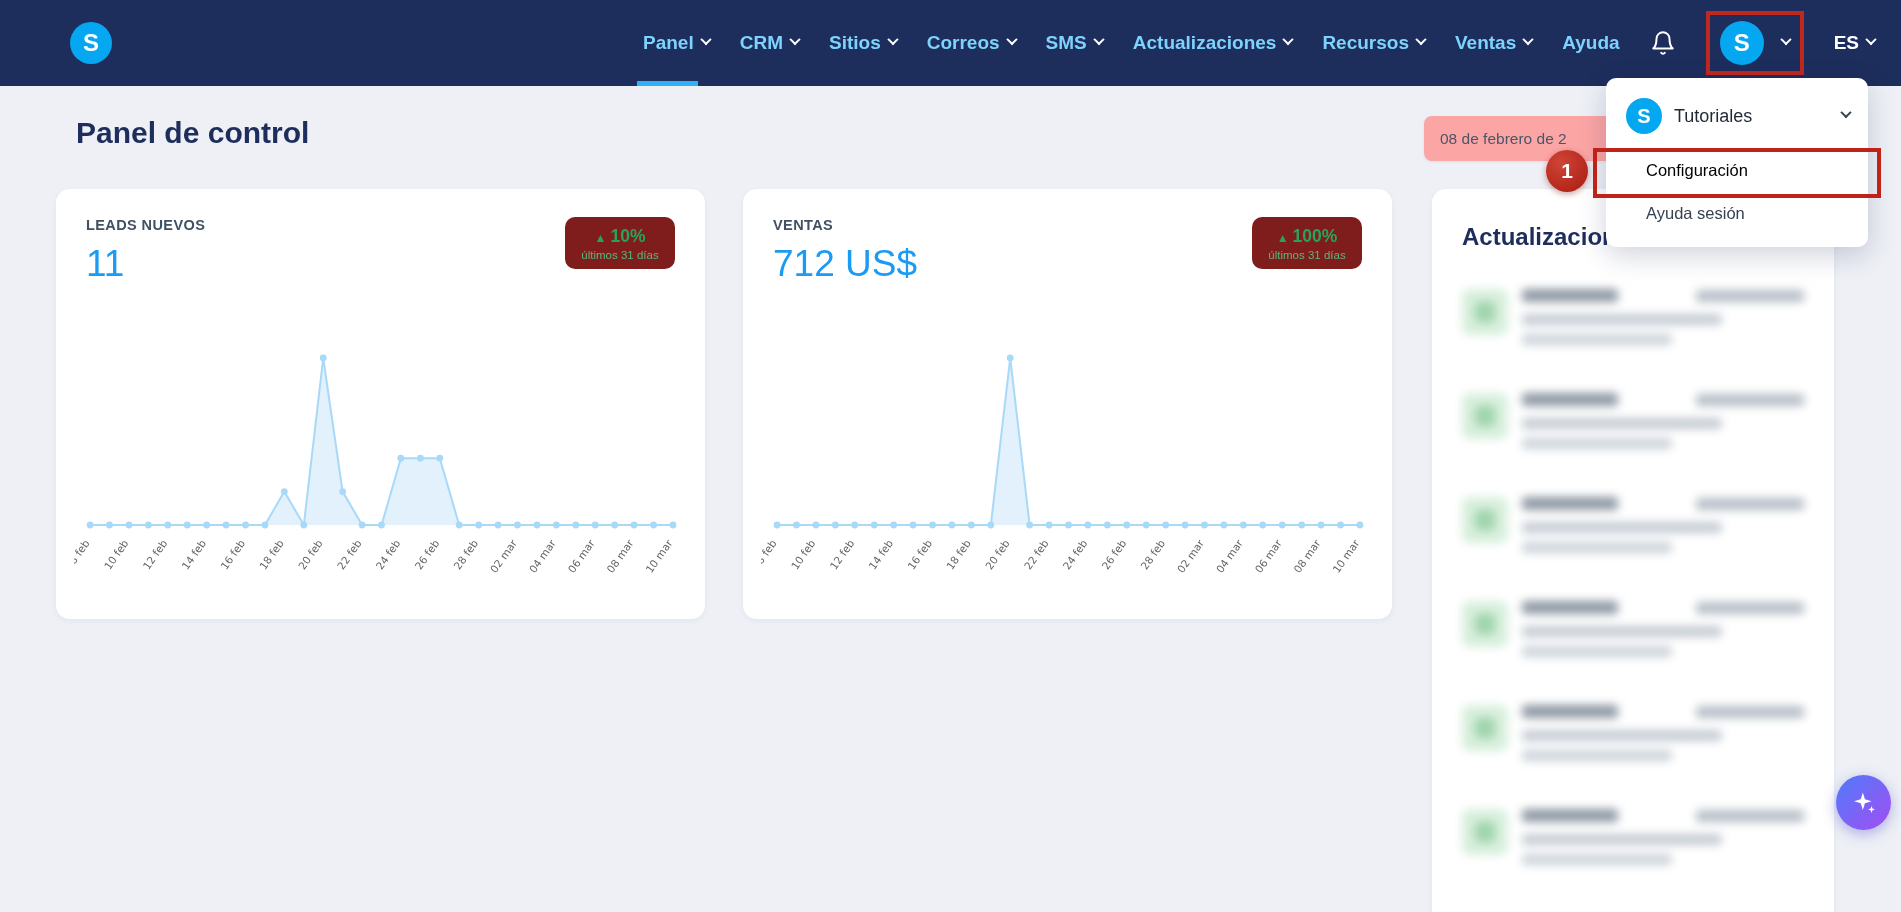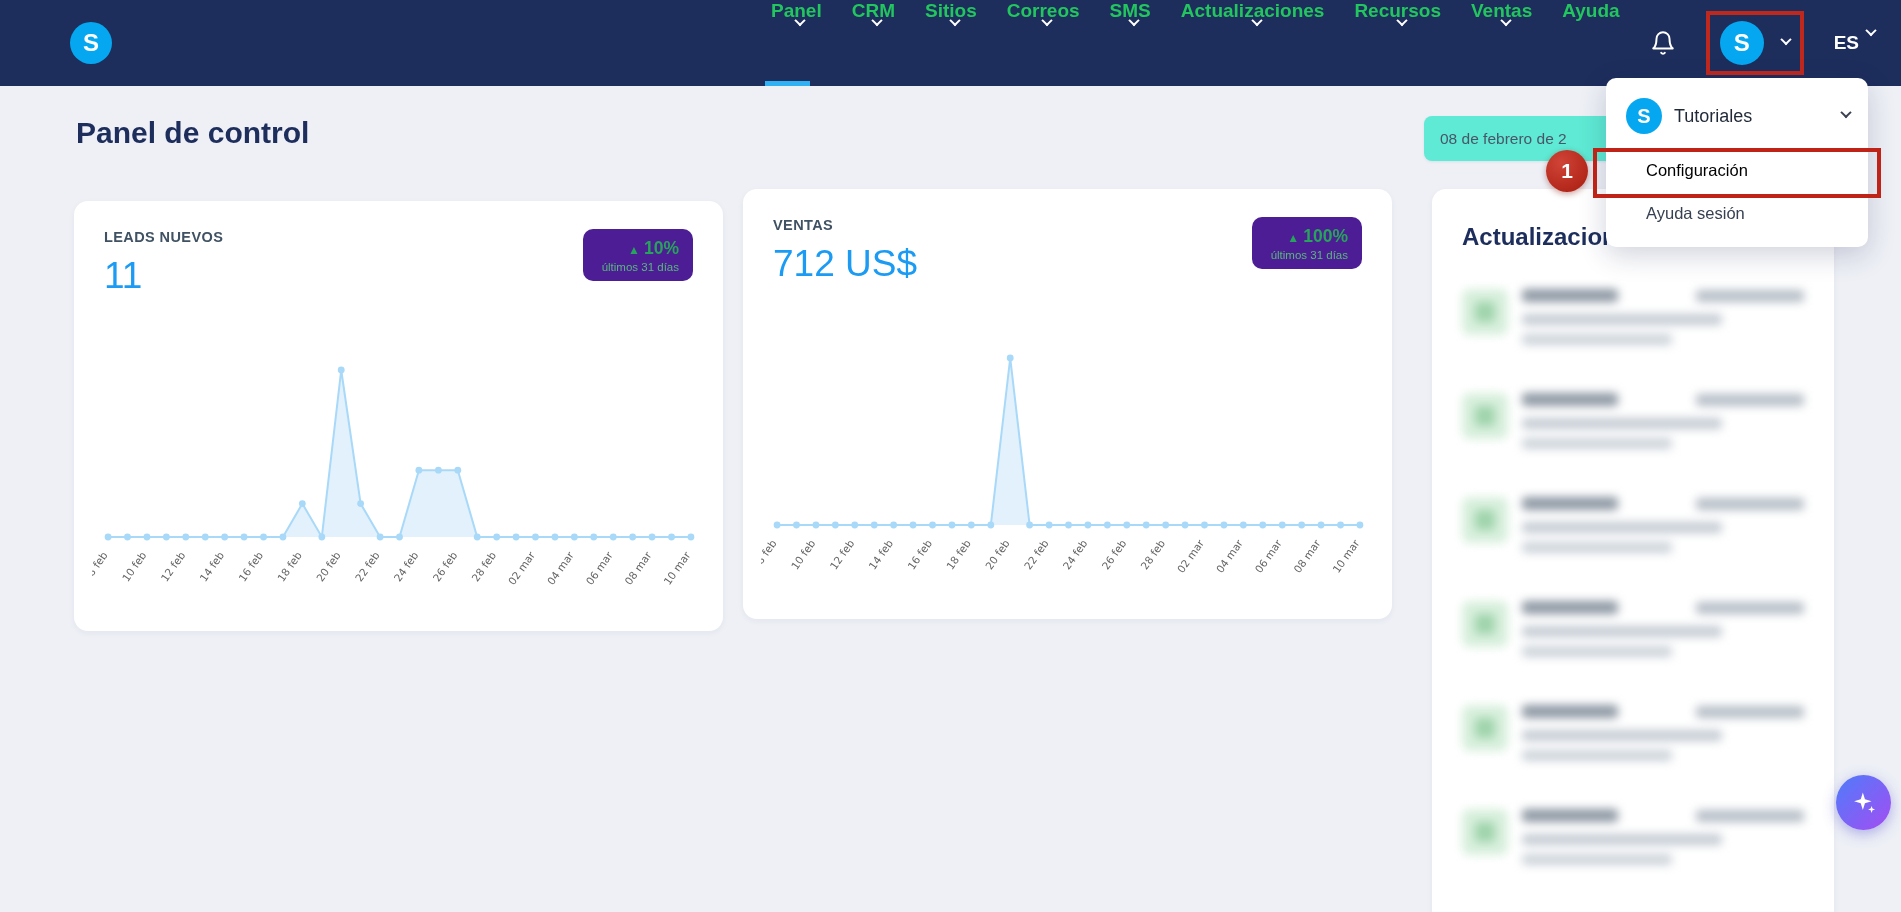--- a/index.html
+++ b/index.html
@@ -16,22 +16,22 @@
     background:#1d2d5c; display:flex; align-items:center;
     padding:0 26px 0 70px; z-index:40;
   }
   .logo-circle {
     width:42px; height:42px; border-radius:50%; background:#06a7f1;
     color:#fff; font-weight:800; font-size:24px;
     display:flex; align-items:center; justify-content:center; flex:0 0 auto;
   }
   .nav { margin-left:auto; display:flex; align-items:center; gap:30px; height:100%; }
   .nav-item {
-    color:#22c55e; font-weight:700; font-size:19px; height:100%;
-    display:flex; align-items:center; position:relative; cursor:pointer; white-space:nowrap;flex-direction:column;
+    color:#7dd3fc; font-weight:700; font-size:19px; height:100%;
+    display:flex; align-items:center; position:relative; cursor:pointer; white-space:nowrap;
   }
   .nav-item.active::after {
     content:""; position:absolute; left:-6px; right:12px; bottom:0; height:5px;
     background:#2fb1f3;
   }
   .chev {
     display:inline-block; width:8px; height:8px;
     border-right:2px solid #fff; border-bottom:2px solid #fff;
     transform:rotate(45deg) translate(-1px,-1px); margin-left:8px; margin-top:-4px;
   }
@@ -39,47 +39,47 @@
   .bell-btn { display:flex; align-items:center; cursor:pointer; }
   .avatar-annotation {
     border:4px solid #c0281e; display:flex; align-items:center; gap:10px;
     padding:6px 10px; z-index:60;
   }
   .avatar {
     width:44px; height:44px; border-radius:50%; background:#06a7f1;
     color:#fff; font-weight:800; font-size:24px;
     display:flex; align-items:center; justify-content:center; cursor:pointer;
   }
-  .lang { color:#fff; font-weight:700; font-size:19px; display:flex; align-items:flex-start; cursor:pointer; }
+  .lang { color:#fff; font-weight:700; font-size:19px; display:flex; align-items:center; cursor:pointer; }
 
   
   .page-title {
     position:absolute; left:76px; top:116px;
     font-size:30px; font-weight:800; color:#1d2d5c;
   }
   .date-pill {
     position:absolute; left:1424px; top:116px; height:45px; width:232px;
-    background:#5eead4; border-radius:8px; box-shadow:0 1px 3px rgba(25,35,80,.08);
+    background:#fca5a5; border-radius:8px; box-shadow:0 1px 3px rgba(25,35,80,.08);
     display:flex; align-items:center; padding:0 16px; overflow:hidden;
     font-size:15.5px; color:#4a5568; white-space:nowrap; z-index:10; cursor:pointer;
   }
 
   
   .card {
     position:absolute; top:189px; width:649px; height:430px;
     background:#fff; border-radius:14px; box-shadow:0 2px 6px rgba(20,30,70,.05);
     padding:28px 30px;
   }
-  .card.leads { left:74px;margin-top:12px; }
+  .card.leads { left:56px; }
   .card.sales { left:743px; }
   .card-head { display:flex; justify-content:space-between; align-items:flex-start; }
   .metric-label { font-size:14.5px; font-weight:700; color:#3f5163; letter-spacing:.4px; }
   .metric-value { font-size:37px; color:#1b9bf3; margin-top:10px; font-weight:500; }
   .trend-badge {
-    background:#4c1d95; border-radius:10px; padding:9px 14px 8px; text-align:right; min-width:110px;
+    background:#7f1d1d; border-radius:10px; padding:9px 14px 8px; text-align:center; min-width:110px;
   }
   .trend-main { color:#27a35b; font-weight:800; font-size:17.5px; }
   .trend-main .tri { font-size:12px; margin-right:4px; }
   .trend-sub { color:#58b87d; font-size:11.5px; margin-top:2px; }
   .chart-wrap { position:absolute; left:18px; right:18px; bottom:6px; height:300px; }
   .chart-wrap svg { width:100%; height:100%; }
 
   
   .updates {
     position:absolute; left:1432px; top:189px; width:402px; height:800px;

